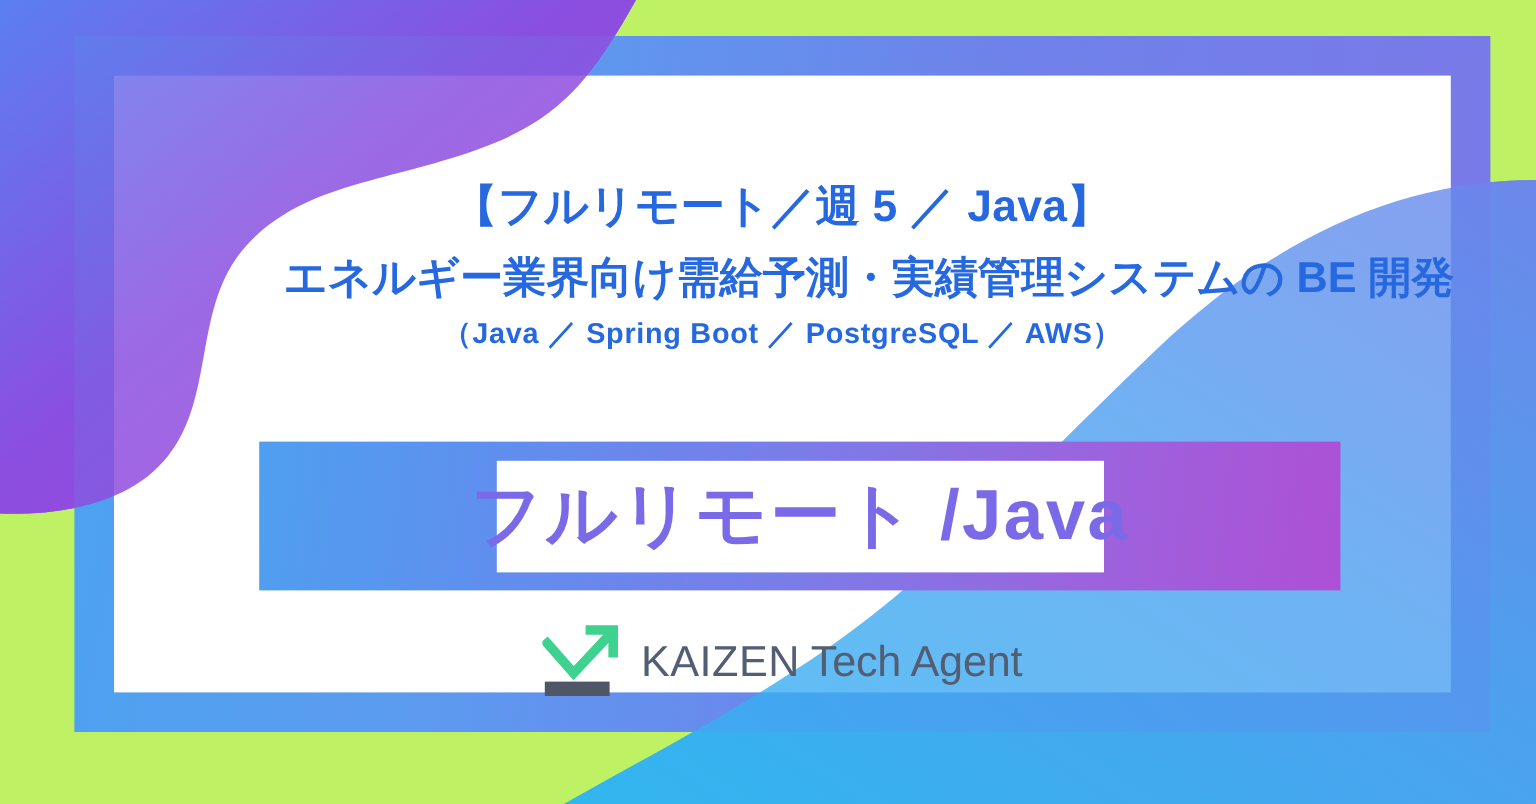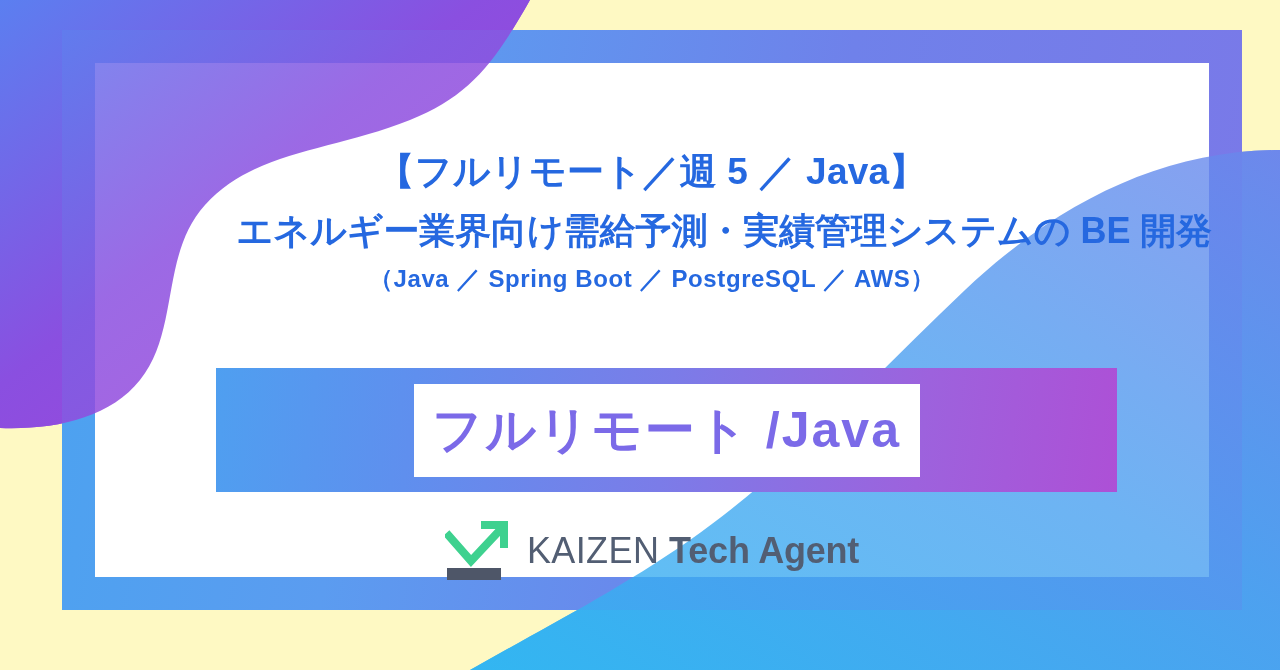--- a/index.html
+++ b/index.html
@@ -9,21 +9,21 @@
   }
   body {
     font-family: "Liberation Sans", "DejaVu Sans", sans-serif;
   }
 
   #canvas {
     position: relative;
     width: 1280px;
     height: 670px;
     overflow: hidden;
-    background: #fef9c3;
+    background: #bef264;
   }
 
   
   .bg-layer {
     position: absolute;
     inset: 0;
     width: 1280px;
     height: 670px;
   }
 
@@ -93,21 +93,21 @@
   .tagbox {
     width: 506px;
     height: 93px;
     background: #ffffff;
     display: flex;
     align-items: center;
     justify-content: center;
   }
   .tagbox-label {
     color: #7b6ae8;
-    font-size: 50px;
+    font-size: 59px;
     font-weight: 700;
     letter-spacing: 2px;
     white-space: nowrap;
     text-align: right;
   }
 
   
   .logo {
     position: absolute;
     left: 0;
@@ -123,21 +123,21 @@
     height: 62px;
     display: block;
   }
   .logo-text {
     font-size: 36px;
     color: #525E73;
     letter-spacing: -0.2px;
     white-space: nowrap;
   }
   .logo-text .brand { font-weight: 400; letter-spacing: 0.4px; }
-  .logo-text .suffix { font-weight: 700; }
+  .logo-text .suffix { font-weight: 400; }
 </style>
 </head>
 <body>
 
 <div id="canvas">
 
   <svg class="bg-layer" viewBox="0 0 1280 670" preserveAspectRatio="none" aria-hidden="true">
     <defs>
       <linearGradient id="gradPurple" x1="0" y1="0" x2="1" y2="1">
         <stop offset="0%" stop-color="#5b7ff0"></stop>

